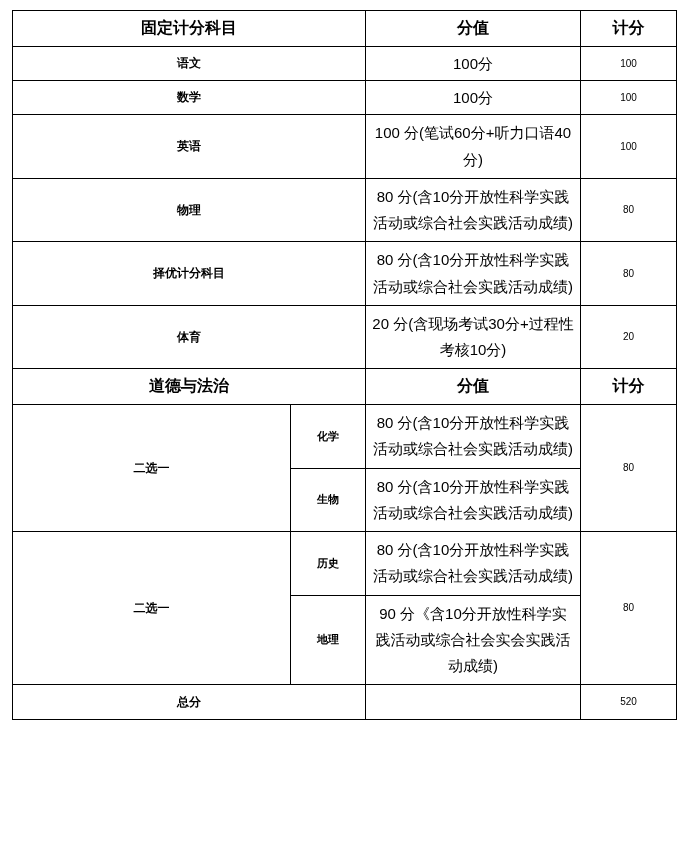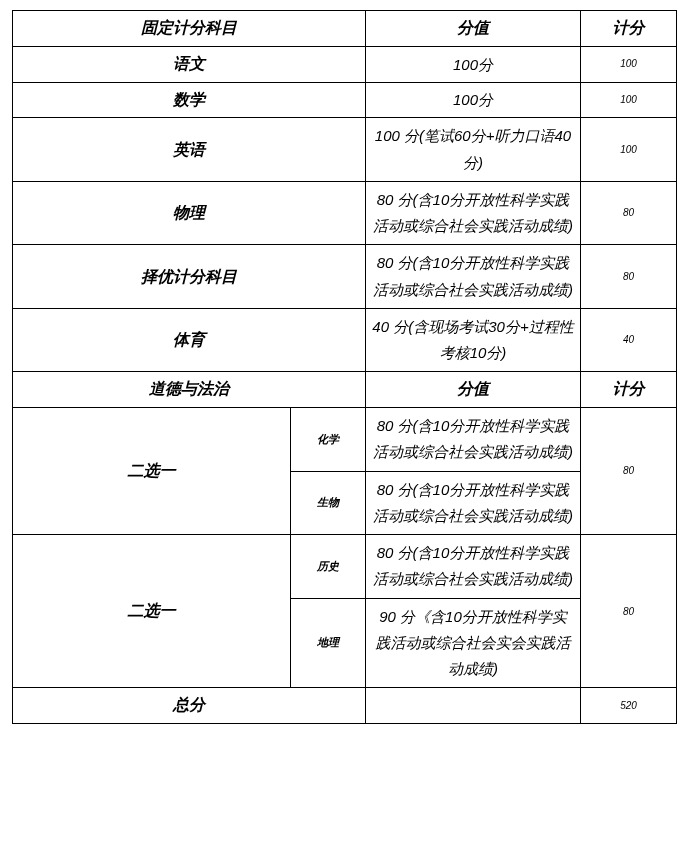--- a/index.html
+++ b/index.html
@@ -17,39 +17,38 @@
     position: relative;
     width: 693px;
     height: 844px;
     box-sizing: border-box;
   }
   table.score-table {
     border-collapse: collapse;
     width: 664px;
     margin: 10px 9px 0 12px;
     table-layout: fixed;
-    font-style: italic;
   }
   table.score-table td {
     border: 1px solid #000000;
     padding: 0;
     vertical-align: middle;
     text-align: center;
   }
   .cell {
     padding: 5px 6px;
     line-height: 1.55;
     font-size: 15px;
   }
   .hdr .cell,
   .subject .cell,
   .grouplabel .cell,
   .total .cell {
     font-weight: bold;
-    font-size: 16px;
+    font-size: 12px;
   }
   .hdr .cell {
     font-size: 16px;
   }
   .value .cell {
     font-weight: normal;
     font-size: 15px;
   }
   .points .cell {
     font-weight: normal;
@@ -152,24 +151,24 @@
         <td class="points">
           <div class="cell">80</div>
         </td>
       </tr>
 
       <tr class="subject multiline">
         <td colspan="2">
           <div class="cell">体育</div>
         </td>
         <td class="value">
-          <div class="cell">40   分(含现场考试30分+过程性考核10分)</div>
-        </td>
-        <td class="points">
-          <div class="cell">40</div>
+          <div class="cell">20   分(含现场考试30分+过程性考核10分)</div>
+        </td>
+        <td class="points">
+          <div class="cell">20</div>
         </td>
       </tr>
 
       <tr class="hdr">
         <td colspan="2">
           <div class="cell">道德与法治</div>
         </td>
         <td>
           <div class="cell">分值</div>
         </td>

